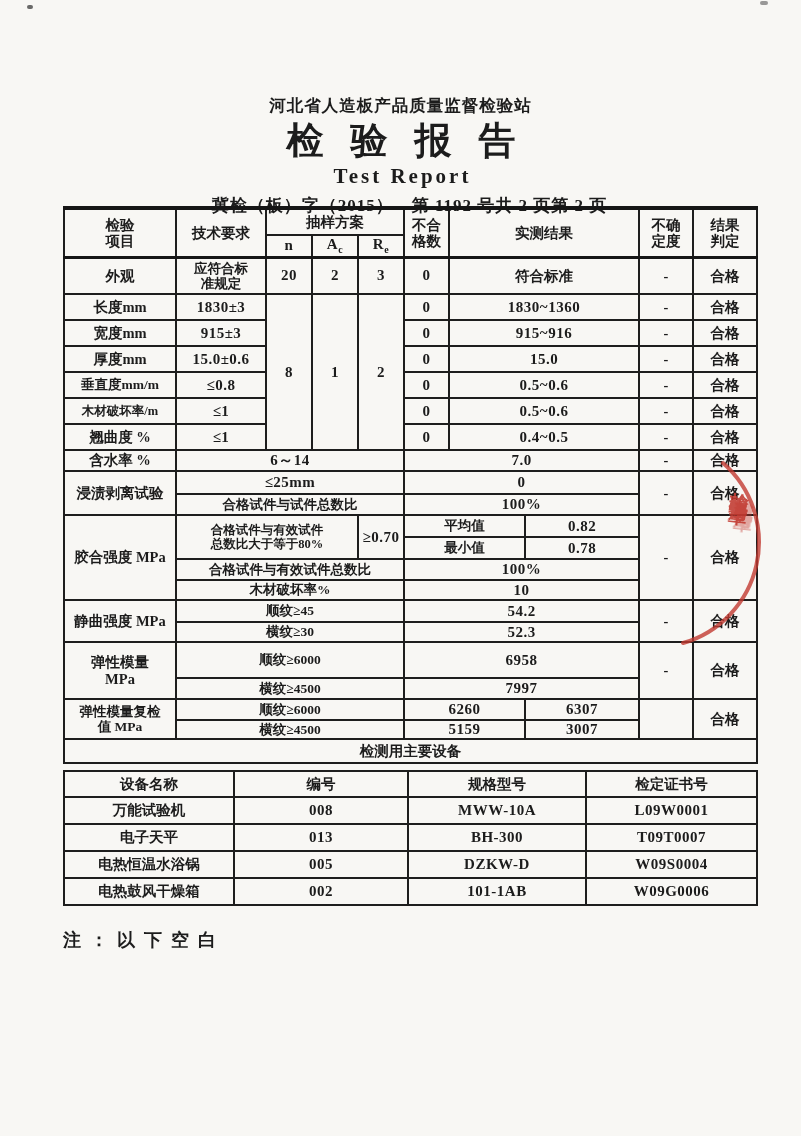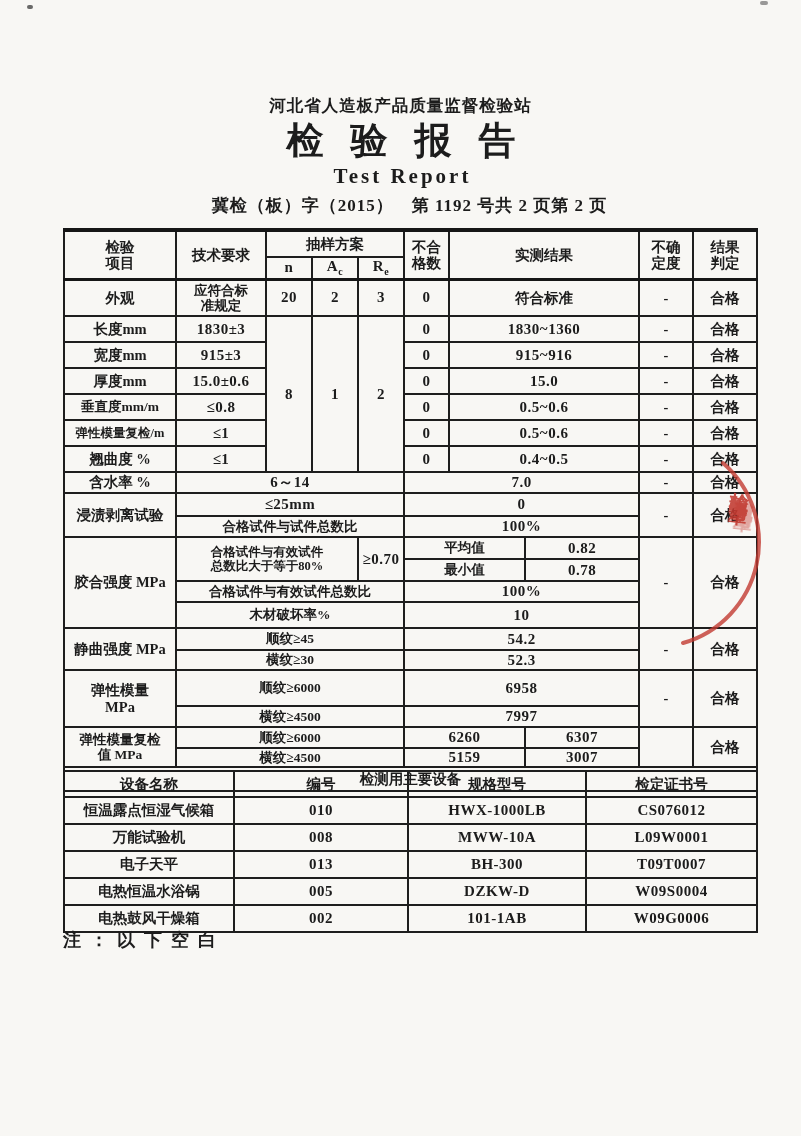--- a/index.html
+++ b/index.html
@@ -20,21 +20,21 @@
   .subtitle {
     position:absolute; top:164px; left:2px; width:100%;
     text-align:center; font-size:21px; font-weight:700; letter-spacing:3px;
   }
   .report-line {
     position:absolute; top:194px; left:63px; width:693px;
     display:flex; justify-content:center;
     font-size:17px; font-weight:700; letter-spacing:1px;
   }
   table { border-collapse:collapse; table-layout:fixed; background:transparent; }
-  .main-table { position:absolute; top:228px; left:63px; width:693px; border-top:4px solid #161616; }
+  .main-table { position:absolute; top:206px; left:63px; width:693px; border-top:4px solid #161616; }
   .equip-table { position:absolute; top:770px; left:63px; width:693px; }
   td {
     border:2px solid #1e1e1e; text-align:center; vertical-align:middle;
     padding:0 2px; font-size:14.5px; line-height:1.12; white-space:pre-line;
     overflow:hidden; font-weight:600;
   }
   .hdr td { font-size:14.5px; }
   .hdr-bottom { border-bottom:3px solid #161616 !important; }
   td.sm { font-size:12.5px; }
   td.md { font-size:13.5px; }
@@ -152,21 +152,21 @@
     </tr>
     <tr style="height:26px">
       <td class="md">垂直度mm/m</td>
       <td class="num">≤0.8</td>
       <td class="num">0</td>
       <td colspan="2" class="num">0.5~0.6</td>
       <td>-</td>
       <td>合格</td>
     </tr>
     <tr style="height:26px">
-      <td class="sm">弹性模量复检/m</td>
+      <td class="sm">木材破坏率/m</td>
       <td class="num">≤1</td>
       <td class="num">0</td>
       <td colspan="2" class="num">0.5~0.6</td>
       <td>-</td>
       <td>合格</td>
     </tr>
     <tr style="height:26px">
       <td>翘曲度 %</td>
       <td class="num">≤1</td>
       <td class="num">0</td>
@@ -206,21 +206,21 @@
       <td rowspan="4">合格</td>
     </tr>
     <tr style="height:22px">
       <td colspan="2" class="md">最小值</td>
       <td class="num">0.78</td>
     </tr>
     <tr style="height:21px">
       <td colspan="4" class="md">合格试件与有效试件总数比</td>
       <td colspan="3" class="num">100%</td>
     </tr>
-    <tr style="height:26px">
+    <tr style="height:20px">
       <td colspan="4" class="md">木材破坏率%</td>
       <td colspan="3" class="num">10</td>
     </tr>
 
     <tr style="height:22px">
       <td rowspan="2">静曲强度 MPa</td>
       <td colspan="4" class="md">顺纹≥45</td>
       <td colspan="3" class="num">54.2</td>
       <td rowspan="2">-</td>
       <td rowspan="2">合格</td>
@@ -272,26 +272,20 @@
         <col style="width:171px">
     </colgroup>
     <tbody>
         <tr style="height:26px">
       <td>设备名称</td>
       <td>编号</td>
       <td>规格型号</td>
       <td>检定证书号</td>
     </tr>
     <tr style="height:27px">
-      <td>恒温露点恒湿气候箱</td>
-      <td class="num">010</td>
-      <td class="num">HWX-1000LB</td>
-      <td class="num">CS076012</td>
-    </tr>
-    <tr style="height:27px">
       <td>万能试验机</td>
       <td class="num">008</td>
       <td class="num">MWW-10A</td>
       <td class="num">L09W0001</td>
     </tr>
     <tr style="height:27px">
       <td>电子天平</td>
       <td class="num">013</td>
       <td class="num">BH-300</td>
       <td class="num">T09T0007</td>

